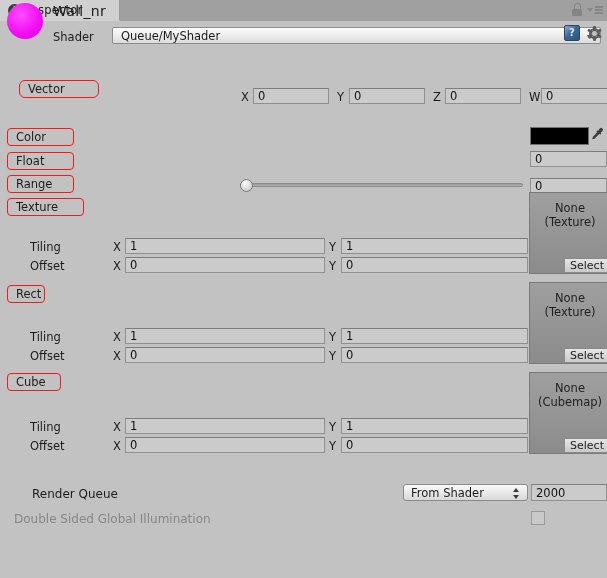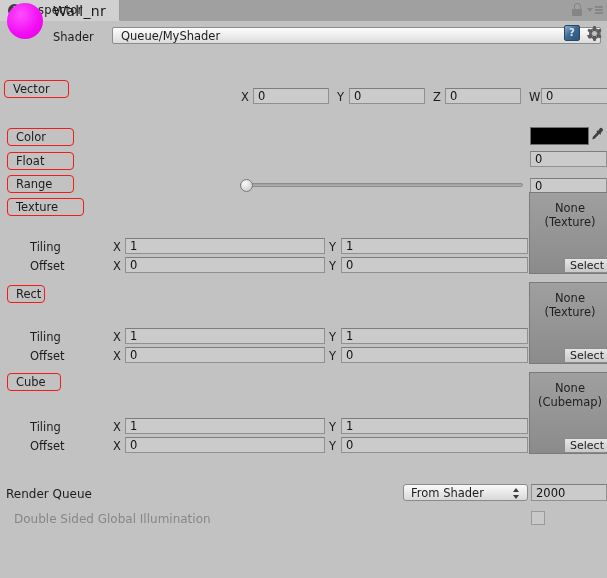--- a/index.html
+++ b/index.html
@@ -367,21 +367,21 @@
     <span class="book-icon">?</span>
     <span class="gear-icon">
       <span class="tooth"></span>
         <span class="tooth t2"></span>
         <span class="tooth t3"></span>
       <span class="ring"></span>
         <span class="hole"></span>
     </span>
   </div>
 
-  <div class="tag" style="left:4px; top:80px; width:65px;">Vector</div>
+  <div class="tag" style="left:19px; top:80px; width:80px;border-radius:6px;">Vector</div>
   <div class="axis" style="left:241px; top:90px;">X</div>
   <div class="field" style="left:253px; top:88px; width:76px;">0</div>
   <div class="axis" style="left:337px; top:90px;">Y</div>
   <div class="field" style="left:349px; top:88px; width:76px;">0</div>
   <div class="axis" style="left:433px; top:90px;">Z</div>
   <div class="field" style="left:445px; top:88px; width:76px;">0</div>
   <div class="axis" style="left:529px; top:90px;">W</div>
   <div class="field" style="left:541px; top:88px; width:76px;">0</div>
 
   <div class="tag" style="left:7px; top:128px; width:67px;">Color</div>
@@ -448,21 +448,21 @@
   <div class="axis" style="left:113px; top:420px;">X</div>
   <div class="field" style="left:125px; top:418px; width:200px;">1</div>
   <div class="axis" style="left:329px; top:420px;">Y</div>
   <div class="field" style="left:341px; top:418px; width:187px;">1</div>
   <div class="row-label" style="left:30px; top:439px;">Offset</div>
   <div class="axis" style="left:113px; top:439px;">X</div>
   <div class="field" style="left:125px; top:437px; width:200px;">0</div>
   <div class="axis" style="left:329px; top:439px;">Y</div>
   <div class="field" style="left:341px; top:437px; width:187px;">0</div>
 
-  <div class="rq-label" style="left:6px; top:487px;">Render Queue</div>
+  <div class="rq-label" style="left:32px; top:487px;">Render Queue</div>
   <div class="popup" style="left:403px; top:484px; width:125px;">
     <span>From Shader</span>
     <span class="updown">
         <i class="up"></i>
         <i class="dn"></i>
       </span>
   </div>
   <div class="field" style="left:531px; top:484px; width:76px; height:17px;">2000</div>
 
   <div class="rq-dim" style="left:14px; top:512px;">Double Sided Global Illumination</div>

